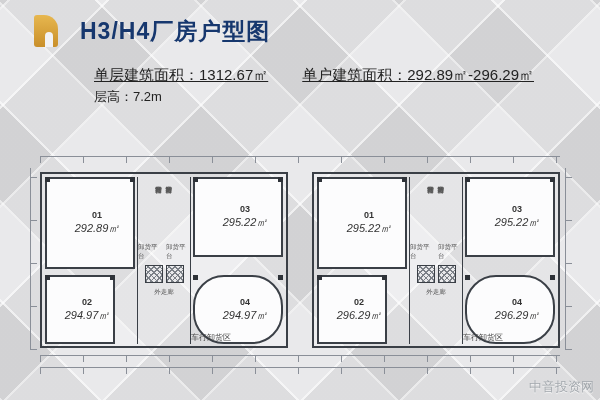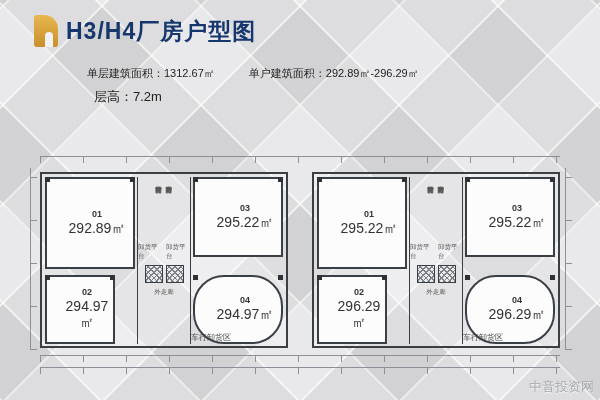--- a/index.html
+++ b/index.html
@@ -10,45 +10,45 @@
     background-image:
       repeating-linear-gradient(45deg, rgba(255,255,255,.55) 0 1.5px, transparent 1.5px 70px),
       repeating-linear-gradient(-45deg, rgba(255,255,255,.55) 0 1.5px, transparent 1.5px 70px),
       repeating-linear-gradient(45deg, rgba(0,0,0,.05) 0 70px, transparent 70px 140px),
       repeating-linear-gradient(-45deg, rgba(0,0,0,.05) 0 70px, transparent 70px 140px);
   }
   
   .logo{position:absolute;left:34px;top:15px;width:24px;height:32px;
     background:linear-gradient(180deg,#e7b74f,#c98f2a);border-radius:3px 14px 3px 3px;}
   .logo .slit{position:absolute;right:5px;bottom:0;width:8px;height:15px;background:#f2f2f4;border-radius:6px 6px 0 0;}
-  .title{position:absolute;left:66px;top:16px;font-size:23px;font-weight:bold;color:#16376e;letter-spacing:1px;}
+  .title{position:absolute;left:80px;top:16px;font-size:23px;font-weight:bold;color:#16376e;letter-spacing:1px;}
   
   .badge{position:absolute;left:36px;top:62px;width:46px;height:40px;background:#0c1a30;
     color:#d9a43b;font-size:17px;font-weight:bold;display:flex;align-items:center;justify-content:center;}
-  .info1{position:absolute;left:87px;top:66px;font-size:11px;color:#222;}
+  .info1{position:absolute;left:94px;top:66px;font-size:15px;color:#222;text-decoration:underline;}
   .info1 .gap{display:inline-block;width:34px;}
   .info2{position:absolute;left:94px;top:88px;font-size:13px;color:#222;}
   
   .dimh{position:absolute;height:6px;border-top:1px solid #8a8f98;
     background:repeating-linear-gradient(90deg,#8a8f98 0,#8a8f98 1px,transparent 1px,transparent 43px);}
   .dimv{position:absolute;width:6px;border-left:1px solid #8a8f98;
     background:repeating-linear-gradient(0deg,#8a8f98 0,#8a8f98 1px,transparent 1px,transparent 43px);}
   
   .block{position:absolute;top:172px;width:248px;height:176px;border:2px solid #3a3f46;
     background:rgba(255,255,255,.25);box-sizing:border-box;}
   .unit{position:absolute;border:2px solid #3a3f46;background:#fcfcfd;box-sizing:border-box;
     display:flex;flex-direction:column;align-items:center;justify-content:center;gap:1px;padding-left:14px;}
   .unit::before,.unit::after{content:"";position:absolute;top:-2px;width:5px;height:5px;background:#2e3238;}
   .unit::before{left:-2px;} .unit::after{right:-2px;}
   .u01{left:3px;top:3px;width:90px;height:92px;}
   .u03{left:151px;top:3px;width:90px;height:80px;}
   .u02{left:3px;top:101px;width:70px;height:69px;text-align:center;}
   .u04{left:151px;top:101px;width:90px;height:69px;border-radius:31px;}
   .uid{font-size:9px;font-weight:bold;color:#333;}
-  .uarea{font-size:14px;color:#333;}
+  .uarea{font-size:11px;color:#333;font-style:italic;}
   .core{position:absolute;left:95px;top:3px;width:54px;height:167px;
     border-left:1.5px solid #3a3f46;border-right:1.5px solid #3a3f46;
     display:flex;flex-direction:column;align-items:center;box-sizing:border-box;padding-top:4px;}
   .vtexts{display:flex;gap:3px;height:58px;justify-content:center;}
   .vt{writing-mode:vertical-rl;font-size:6.5px;color:#555;line-height:1.1;}
   .platforms{display:flex;gap:4px;margin-top:4px;}
   .platforms span{font-size:6.5px;color:#555;}
   .lifts{display:flex;gap:3px;margin-top:4px;}
   .lift{width:16px;height:16px;border:1px solid #3a3f46;background:
     repeating-linear-gradient(45deg,#7b8087 0,#7b8087 1px,transparent 1px,transparent 4px),

